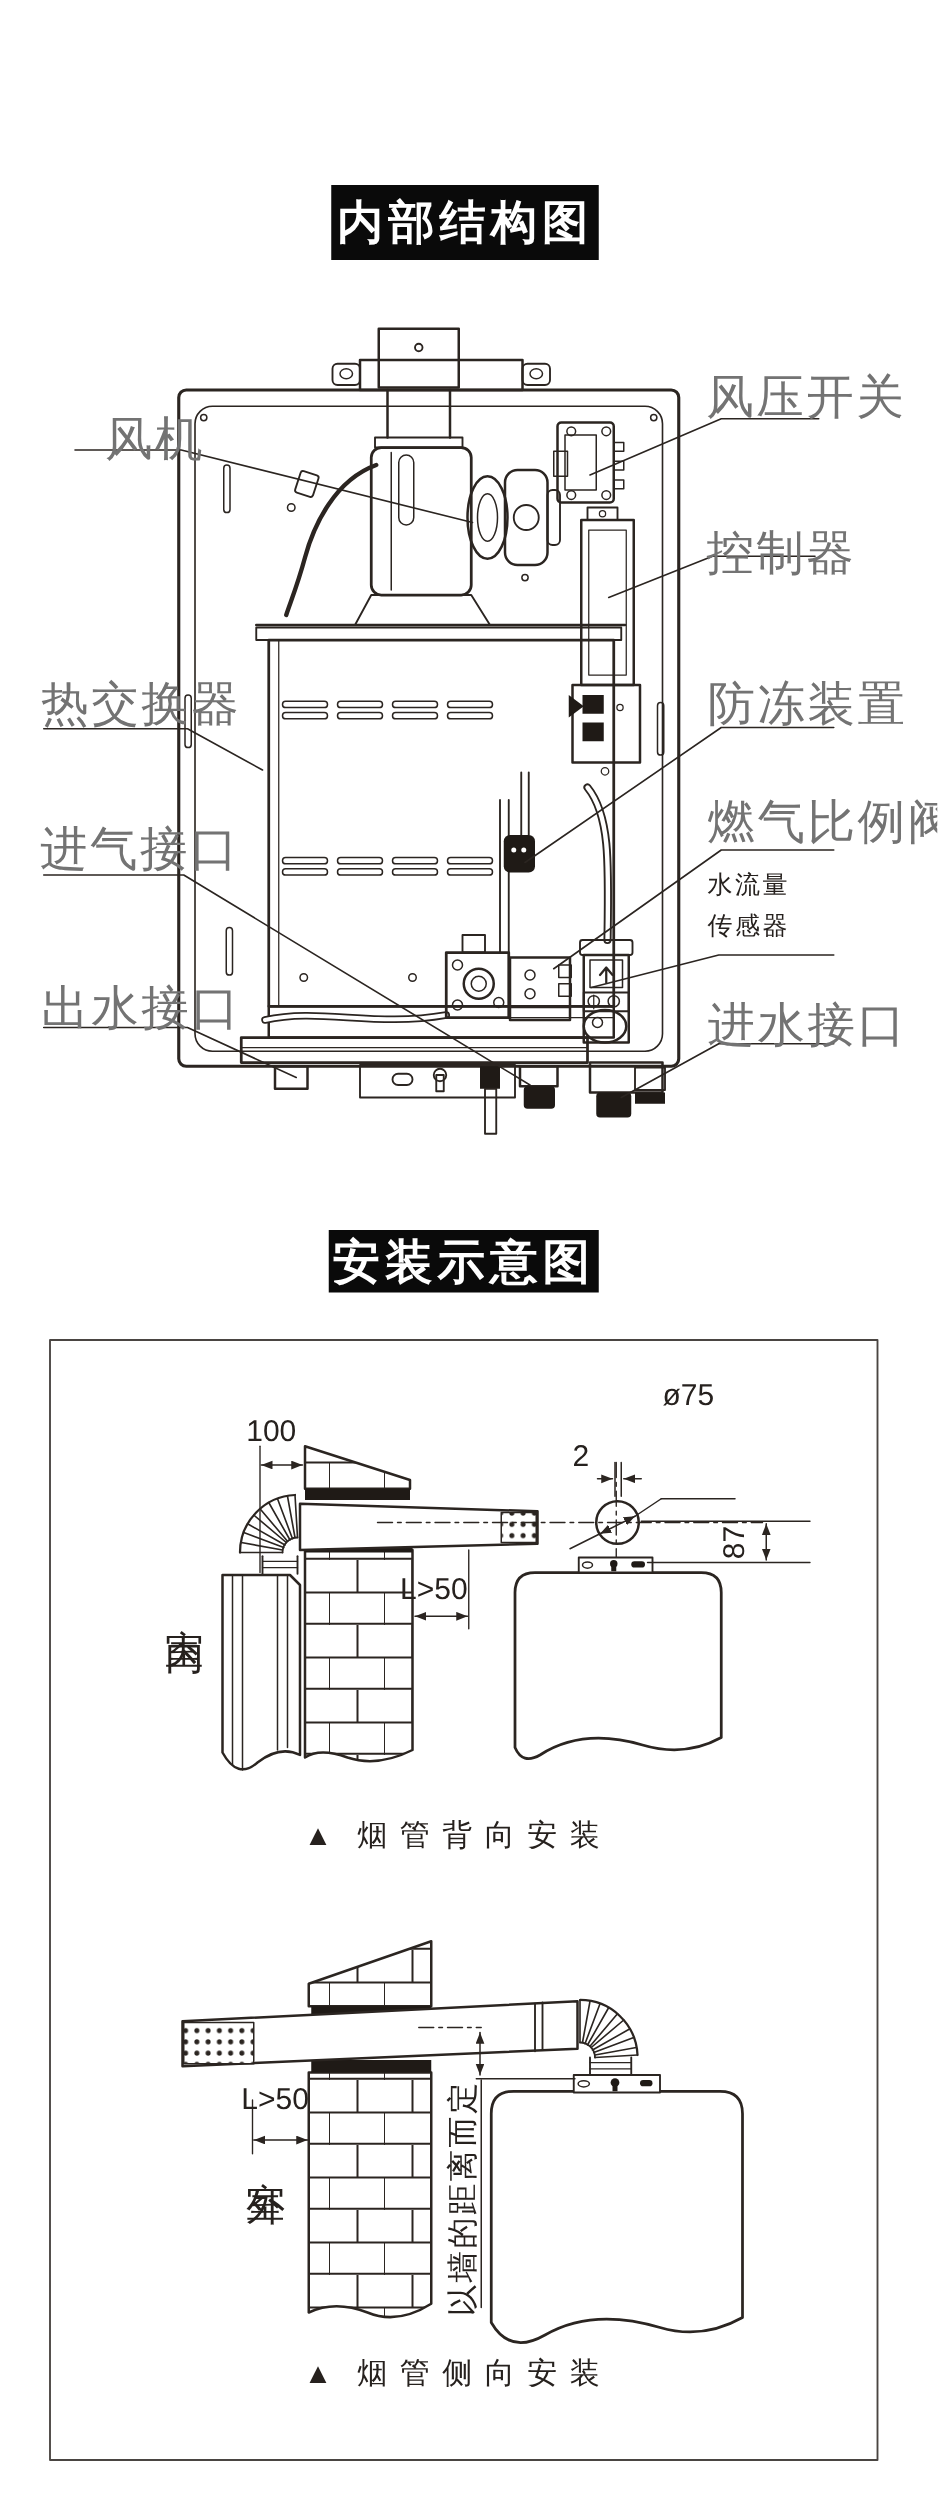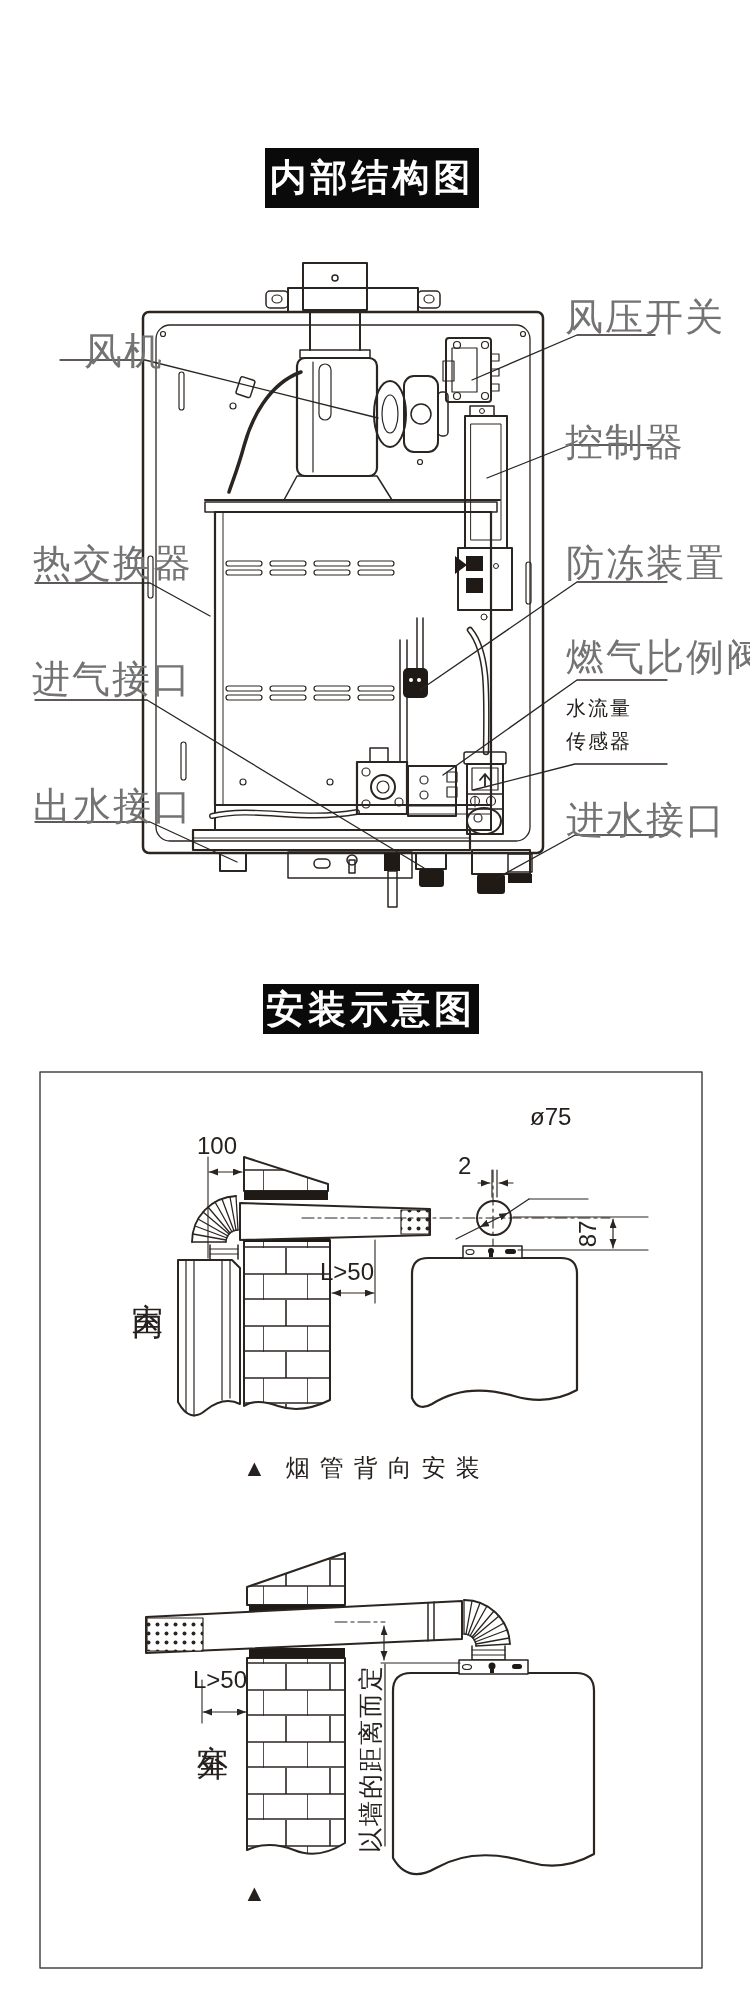--- a/index.html
+++ b/index.html
@@ -340,15 +340,16 @@
     <span class="tri">▲</span>
     <span class="cap-text">烟管背向安装</span>
   </div>
 
   <div class="dim" style="left:193px;top:1666px;">L&gt;50</div>
   <div class="vert" style="left:191px;top:1720px;">室外</div>
   <div class="dim rot90" style="left:275px;top:1742px;width:190px;font-size:25px;letter-spacing:2px;">以墙的距离而定</div>
 
   <div class="caption" style="left:243px;top:1882px;">
     <span class="tri">▲</span>
+    <span class="cap-text">烟管侧向安装</span>
   </div>
 
 </div>
 
 </body></html>

